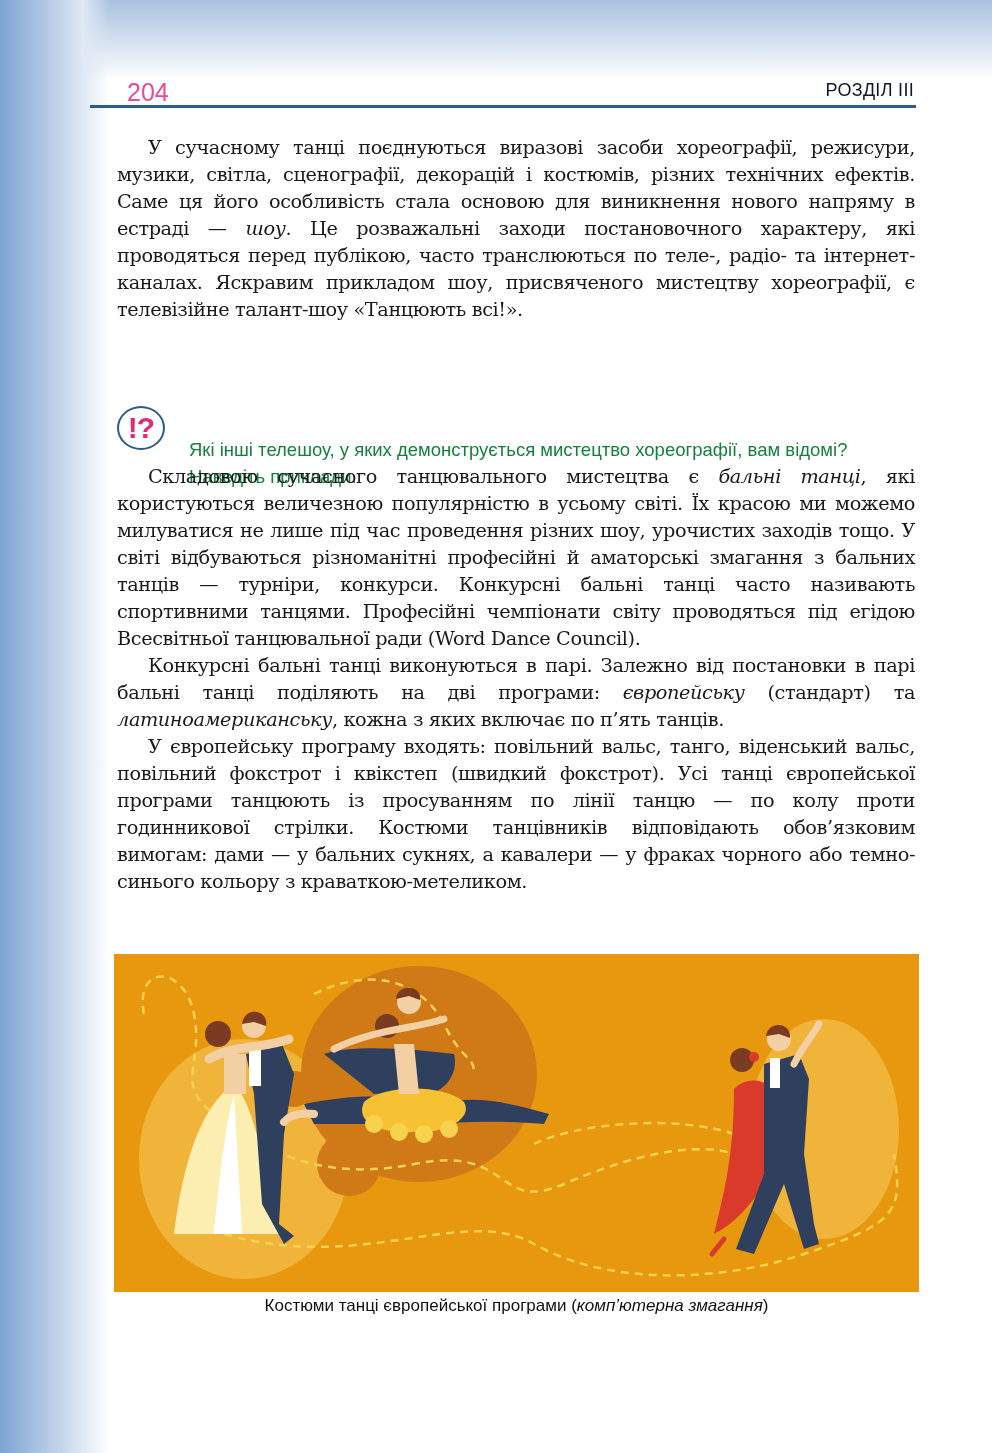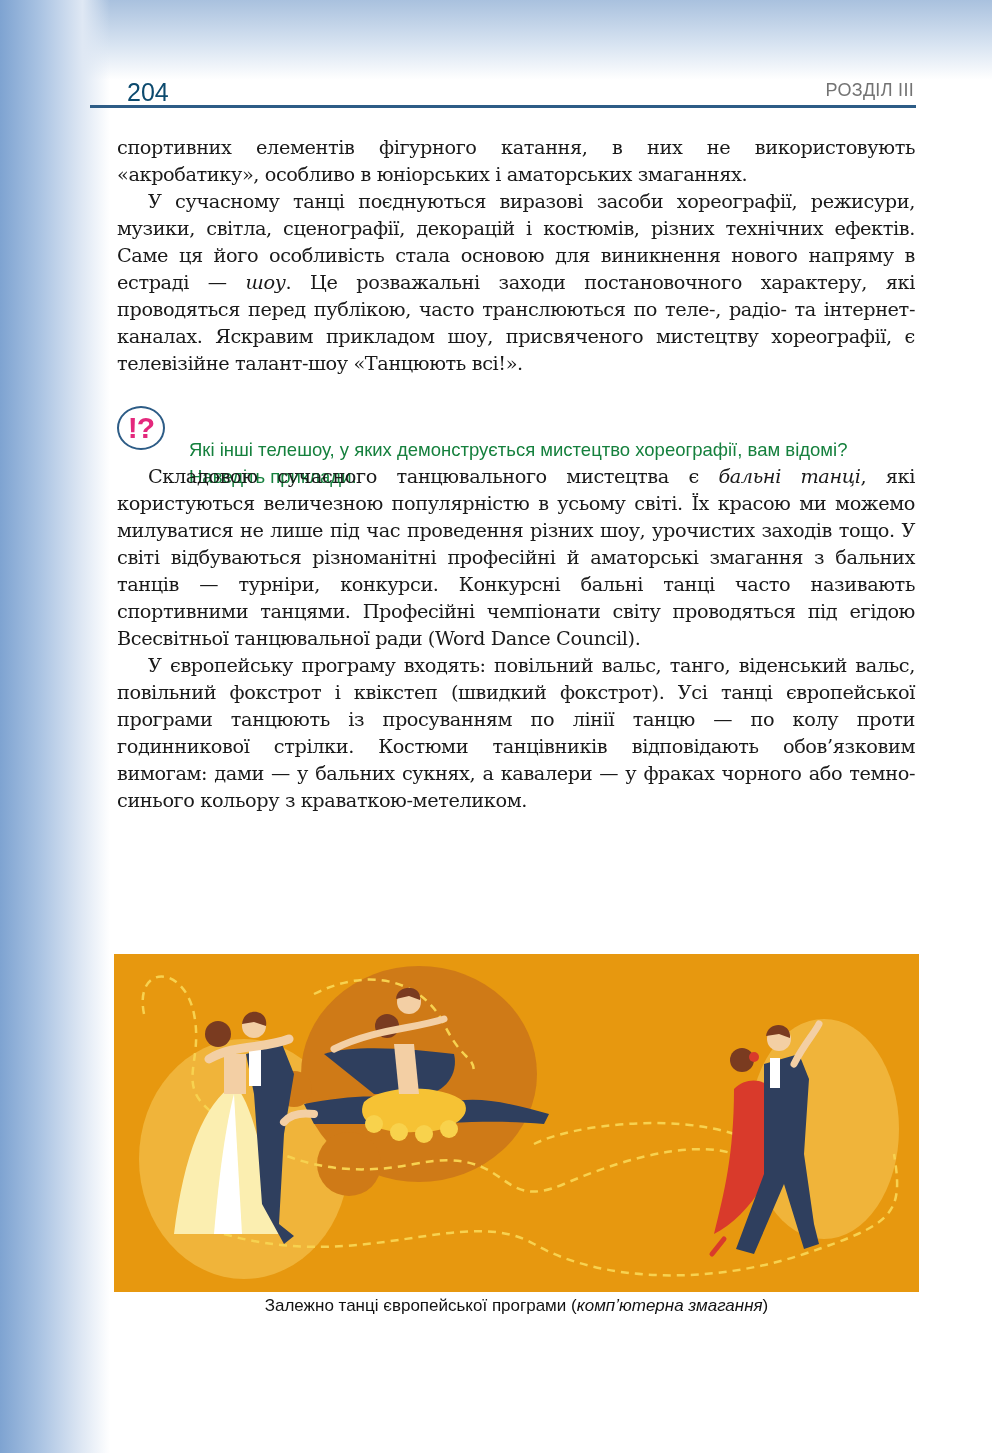--- a/index.html
+++ b/index.html
@@ -14,22 +14,22 @@
       background: linear-gradient(to bottom, #a9c1de 0%, #d7e3f1 55%, rgba(255,255,255,0) 100%);
     }
     .bg-left {
       position: absolute; left: 0; top: 0; width: 110px; height: 1453px;
       background: linear-gradient(to right, #7ea3d1 0%, #a8c2e2 35%, #dfe8f4 75%, rgba(255,255,255,0) 100%);
     }
     .header {
       position: absolute; left: 90px; top: 74px; width: 826px; height: 30px;
       font-family: "Liberation Sans", sans-serif;
     }
-    .page-number { position: absolute; left: 37px; top: 4px; font-size: 25px; color: #0c4a6e; }
-    .section-label { position: absolute; right: 2px; top: 6px; font-size: 18px; letter-spacing: 0.3px; color: #737373; }
+    .page-number { position: absolute; left: 37px; top: 4px; font-size: 25px; color: #ec4899; }
+    .section-label { position: absolute; right: 2px; top: 6px; font-size: 18px; letter-spacing: 0.3px; color: #0f172a; }
     .header-rule {
       position: absolute; left: 90px; top: 105px; width: 826px; height: 3px; background: #2d5c86;
     }
     .body-text {
       position: absolute; left: 117px; width: 798px;
       font-size: 19.3px; line-height: 27px; text-align: justify;
       font-family: "DejaVu Serif", serif;
       letter-spacing: -0.4px;
     }
     .body-text p { margin: 0; }
@@ -63,31 +63,31 @@
 <div class="bg-top"></div>
 <div class="bg-left"></div>
 
 <div class="header">
   <span class="page-number">204</span>
   <span class="section-label">РОЗДІЛ III</span>
 </div>
 <div class="header-rule"></div>
 
 <div class="body-text" style="top:134px;">
-  <p><span>спортивних елементів фігурного катання, в них не використовують «акробатику», особливо в юніорських і аматорських змаганнях.</span></p>
   <p class="indent"><span>У сучасному танці поєднуються виразові засоби хореографії, режисури, музики, світла, сценографії, декорацій і костюмів, різних технічних ефектів. Саме ця його особливість стала основою для виникнення нового напряму в естраді — </span><em>шоу</em><span>. Це розважальні заходи постановочного характеру, які проводяться перед публікою, часто транслюються по теле-, радіо- та інтернет-каналах. Яскравим прикладом шоу, присвяченого мистецтву хореографії, є телевізійне талант-шоу «Танцюють всі!».</span></p>
 </div>
 
 <div class="question-box">
   <div class="question-icon">!?</div>
   <div class="question-text">Які інші телешоу, у яких демонструється мистецтво хореографії, вам відомі? Наведіть приклади.</div>
 </div>
 
 <div class="body-text" style="top:463px;">
   <p class="indent"><span>Складовою сучасного танцювального мистецтва є </span><em>бальні танці</em><span>, які користуються величезною популярністю в усьому світі. Їх красою ми можемо милуватися не лише під час проведення різних шоу, урочистих заходів тощо. У світі відбуваються різноманітні професійні й аматорські змагання з бальних танців — турніри, конкурси. Конкурсні бальні танці часто називають спортивними танцями. Професійні чемпіонати світу проводяться під егідою Всесвітньої танцювальної ради (Word Dance Council).</span></p>
+  <p class="indent"><span>Конкурсні бальні танці виконуються в парі. Залежно від постановки в парі бальні танці поділяють на дві програми: </span><em>європейську</em><span> (стандарт) та </span><em>латиноамериканську</em><span>, кожна з яких включає по п’ять танців.</span></p>
   <p class="indent"><span>У європейську програму входять: повільний вальс, танго, віденський вальс, повільний фокстрот і квікстеп (швидкий фокстрот). Усі танці європейської програми танцюють із просуванням по лінії танцю — по колу проти годинникової стрілки. Костюми танцівників відповідають обов’язковим вимогам: дами — у бальних сукнях, а кавалери — у фраках чорного або темно-синього кольору з краваткою-метеликом.</span></p>
 </div>
 
 <div class="illustration">
   <svg width="805" height="338" viewBox="0 0 805 338" xmlns="http://www.w3.org/2000/svg">
     <rect x="0" y="0" width="805" height="338" fill="#e7980f"></rect>
 
     <ellipse cx="130" cy="205" rx="105" ry="120" fill="#f0b43a"></ellipse>
     <circle cx="160" cy="190" r="12" fill="#f0b43a"></circle>
 
@@ -132,14 +132,14 @@
     <circle cx="628" cy="106" r="12" fill="#7a3b20"></circle>
     <circle cx="640" cy="103" r="5" fill="#d93a2b"></circle>
     <circle cx="665" cy="85" r="12" fill="#f3cfa4"></circle>
     <path d="M 652 82 C 654 66, 678 68, 676 84 L 665 80 Z" fill="#7a3b20"></path>
     <path d="M 610 285 L 598 300" stroke="#d93a2b" stroke-width="5" stroke-linecap="round"></path>
     <path d="M 680 110 C 690 90, 700 80, 705 70" fill="none" stroke="#f3cfa4" stroke-width="7" stroke-linecap="round"></path>
   </svg>
 </div>
 
 <div class="caption">
-  <span>Залежно танці європейської програми (</span><em>комп’ютерна змагання</em><span>)</span>
+  <span>Костюми танці європейської програми (</span><em>комп’ютерна змагання</em><span>)</span>
 </div>
 
 </body></html>

